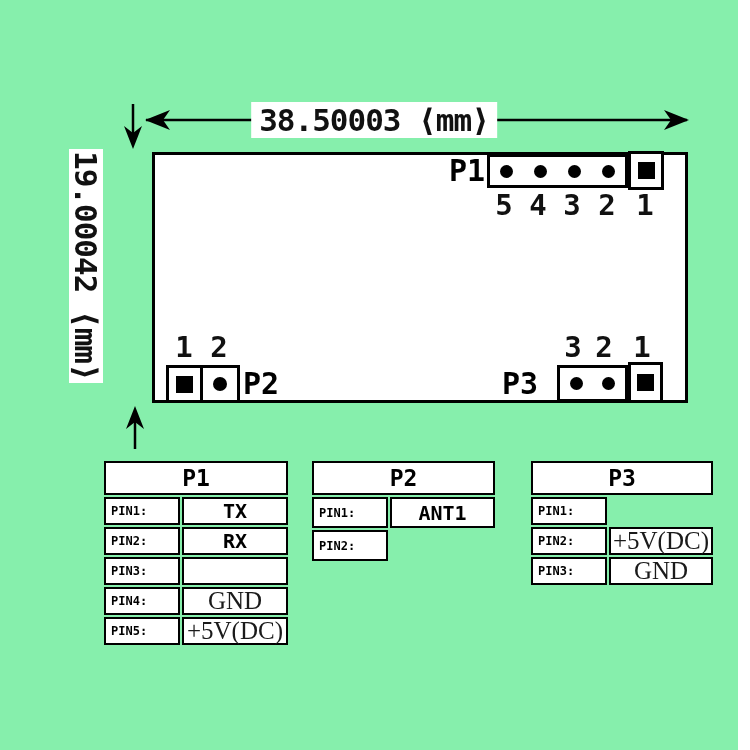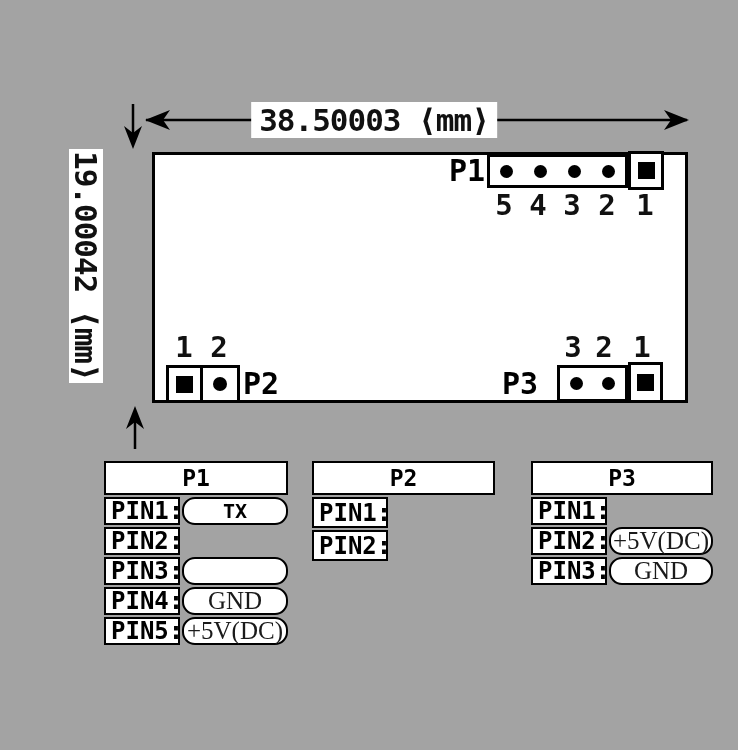--- a/index.html
+++ b/index.html
@@ -1,18 +1,18 @@
 <!DOCTYPE html>
 <html><head>
 <meta charset="utf-8">
 <style>
   * { margin:0; padding:0; box-sizing:border-box; }
   html,body { background:#fff; }
   .canvas {
-    position:relative; width:738px; height:750px; background:#a3a3a3;
+    position:relative; width:738px; height:750px; background:#86efac;
     font-family:"DejaVu Sans Mono", monospace; color:#000; overflow:hidden;
   }
   .abs { position:absolute; }
 
   
   .dim-label {
     font-size:31px; font-weight:bold; letter-spacing:-1px;
     background:#fff; padding:0 8px; white-space:nowrap; color:#111;
   }
   .dim-label.horiz { top:102px; left:374px; transform:translateX(-50%); }
@@ -34,22 +34,22 @@
   .pin-square { width:17px; height:17px; background:#000; }
 
   
   .pin-table { position:absolute; display:flex; flex-direction:column; gap:2px; }
   .pt-header {
     border:2px solid #000; background:#fff; text-align:center;
     font-size:23px; font-weight:bold; display:flex; align-items:center; justify-content:center;
   }
   .pt-row { display:flex; gap:2px; }
   .pt-cell { border:2px solid #000; background:#fff; display:flex; align-items:center; }
-  .pt-label { width:76px; font-size:24px; font-weight:bold; padding-left:5px; letter-spacing:0; }
-  .pt-value { flex:1; justify-content:center; font-size:20px; font-weight:bold;border-radius:13px; }
+  .pt-label { width:76px; font-size:12px; font-weight:bold; padding-left:5px; letter-spacing:0; }
+  .pt-value { flex:1; justify-content:center; font-size:20px; font-weight:bold; }
   .pt-value.serif-val { font-family:"Liberation Serif","DejaVu Serif",serif; font-size:25px; font-weight:normal; color:#1a1a1a; }
 </style>
 </head>
 <body>
 
 <div class="canvas">
 
   <svg class="abs" style="left:0;top:0;" width="750" height="750" viewBox="0 0 750 750">
 
     <line x1="146" y1="120" x2="687" y2="120" stroke="#000" stroke-width="2.5"></line>
@@ -106,39 +106,41 @@
   </div>
 
   <div class="pin-table" style="left:104px; top:461px; width:184px;">
     <div class="pt-header" style="height:34px;">P1</div>
     <div class="pt-row" style="height:28px;">
       <div class="pt-cell pt-label">PIN1:</div>
       <div class="pt-cell pt-value">TX</div>
     </div>
     <div class="pt-row" style="height:28px;">
       <div class="pt-cell pt-label">PIN2:</div>
+      <div class="pt-cell pt-value">RX</div>
     </div>
     <div class="pt-row" style="height:28px;">
       <div class="pt-cell pt-label">PIN3:</div>
       <div class="pt-cell pt-value"></div>
     </div>
     <div class="pt-row" style="height:28px;">
       <div class="pt-cell pt-label">PIN4:</div>
       <div class="pt-cell pt-value serif-val">GND</div>
     </div>
     <div class="pt-row" style="height:28px;">
       <div class="pt-cell pt-label">PIN5:</div>
       <div class="pt-cell pt-value serif-val">+5V(DC)</div>
     </div>
   </div>
 
   <div class="pin-table" style="left:312px; top:461px; width:183px;">
     <div class="pt-header" style="height:34px;">P2</div>
     <div class="pt-row" style="height:31px;">
       <div class="pt-cell pt-label">PIN1:</div>
+      <div class="pt-cell pt-value">ANT1</div>
     </div>
     <div class="pt-row" style="height:31px;">
       <div class="pt-cell pt-label">PIN2:</div>
     </div>
   </div>
 
   <div class="pin-table" style="left:531px; top:461px; width:182px;">
     <div class="pt-header" style="height:34px;">P3</div>
     <div class="pt-row" style="height:28px;">
       <div class="pt-cell pt-label">PIN1:</div>

